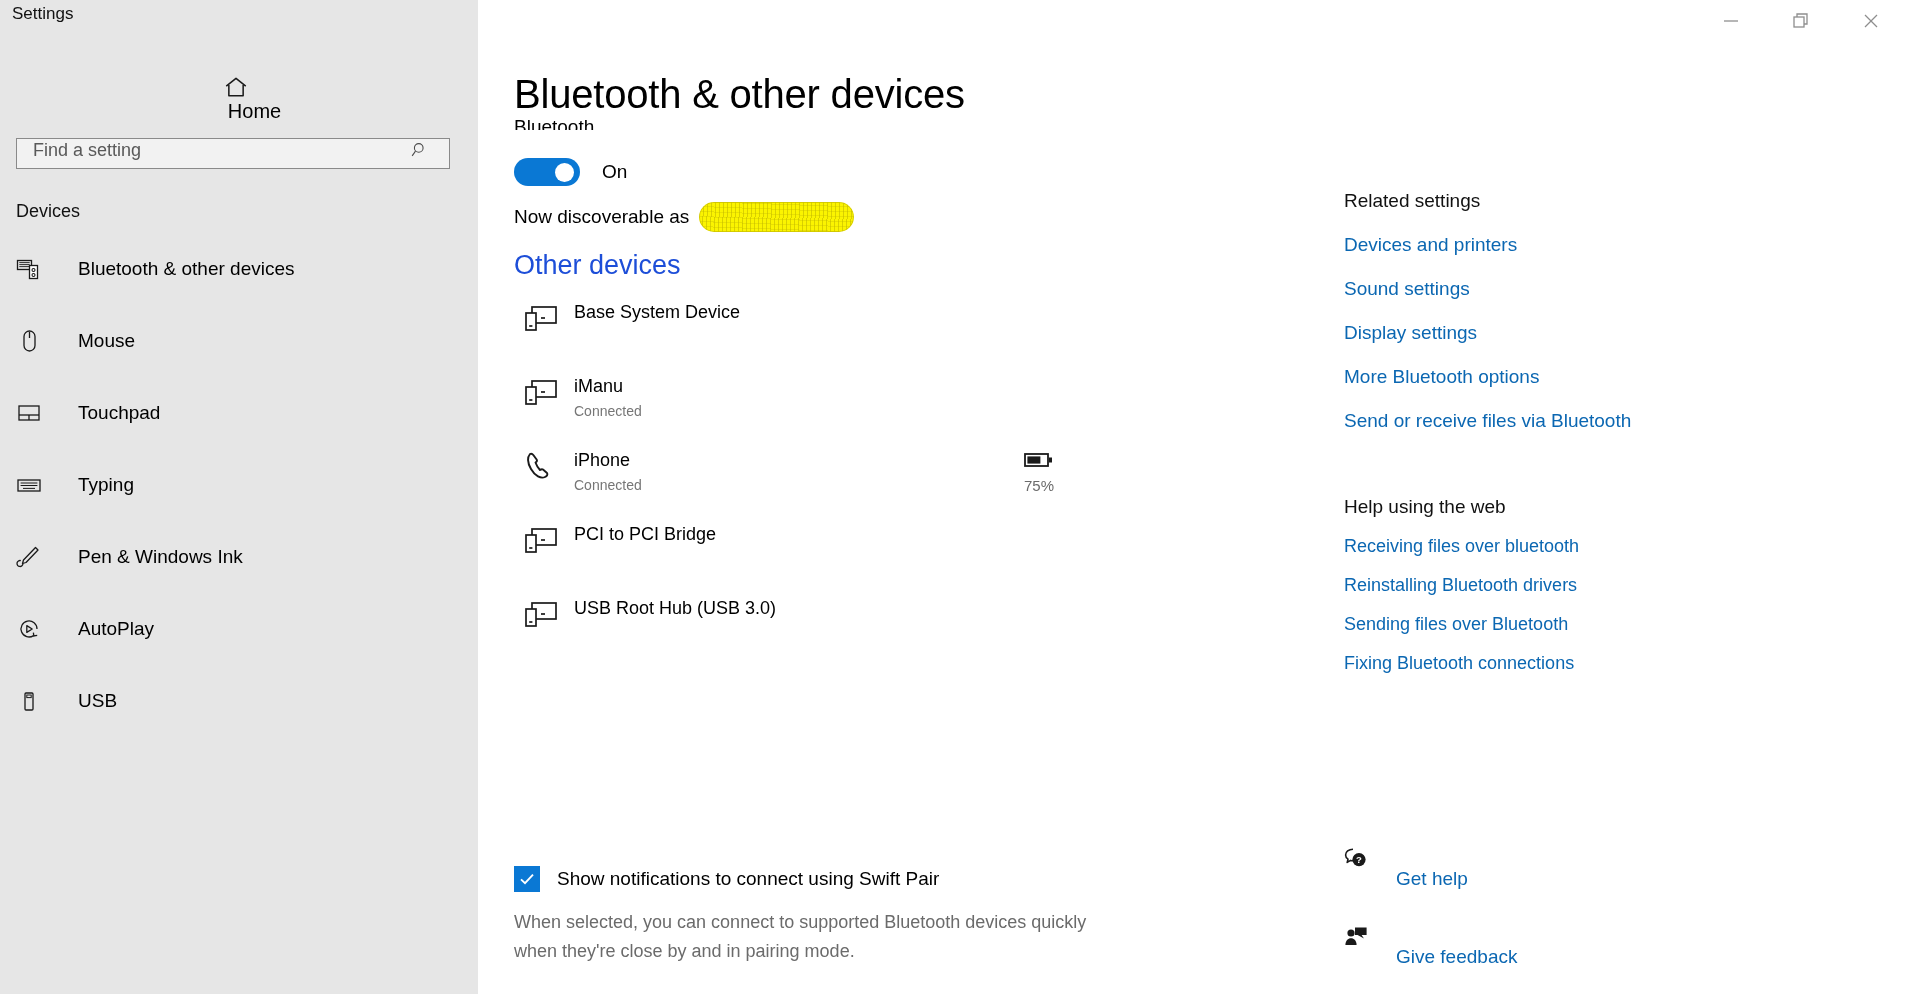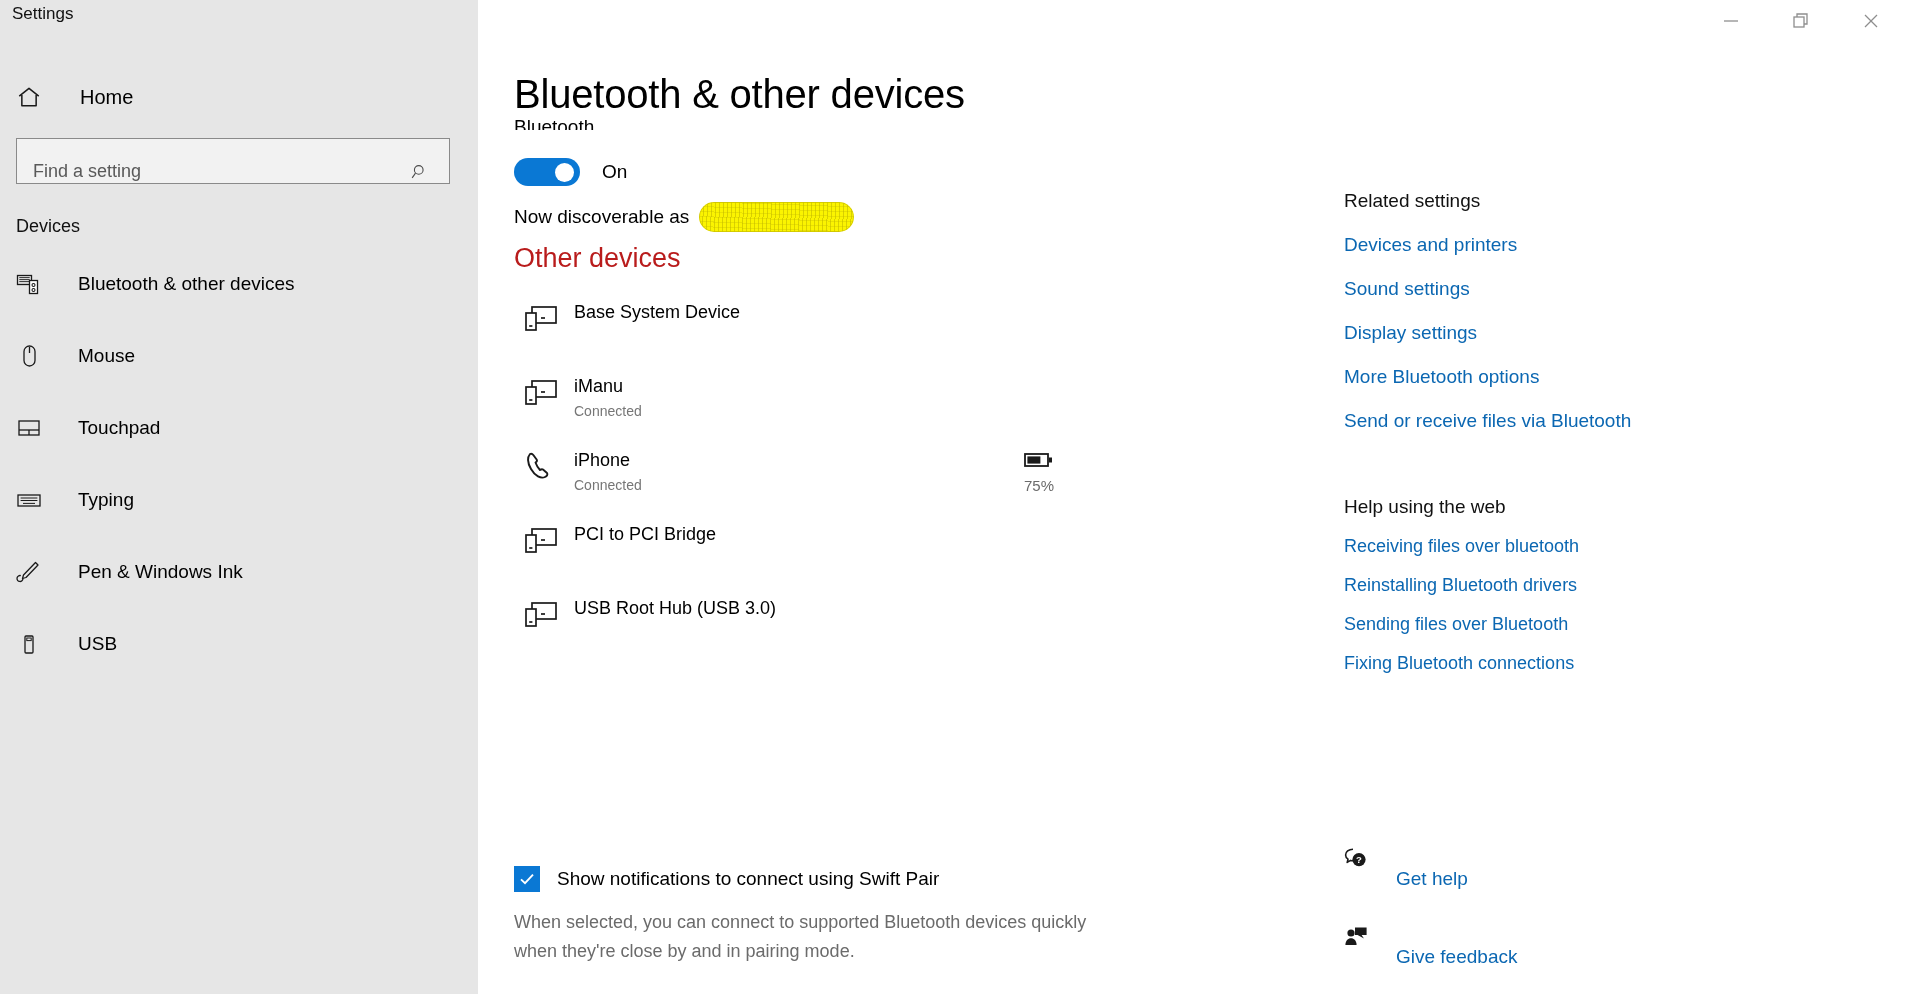--- a/index.html
+++ b/index.html
@@ -56,33 +56,34 @@
     height: 994px;
     background: #e6e6e6;
     position: relative;
     padding-top: 0;
   }
   .home-row {
     display: flex;
     align-items: center;
     height: 46px;
     margin-top: 74px;
-    padding-left: 16px;
-    cursor: default;
+    padding-left: 7px;
+    cursor: default;
+    flex-direction: column;
   }
   .home-row .ic { width: 40px; display:flex; align-items:center; justify-content:flex-start; }
   .home-row .lbl { font-size: 20px; margin-left: 24px; color:#000; }
 
   .search-wrap {
     margin: 18px 28px 0 16px;
-    height: 46px;
+    height: 31px;
     background: #f2f2f2;
     border: 1px solid #8a8a8a;
     display: flex;
-    align-items: flex-end;
+    align-items: flex-start;
     padding: 0 18px 0 14px;
   }
   .search-wrap input {
     flex: 1;
     border: none;
     outline: none;
     background: transparent;
     font-family: "Liberation Sans", sans-serif;
     font-size: 18px;
     color: #000;
@@ -176,24 +177,24 @@
     border-radius: 15px;
     background:
       repeating-linear-gradient(92deg, rgba(190,180,0,.55) 0 1px, rgba(255,240,0,0) 1px 4px),
       repeating-linear-gradient(2deg, rgba(200,190,0,.35) 0 1px, rgba(255,240,0,0) 1px 5px),
       #fbf400;
     box-shadow: inset 0 0 0 1px rgba(205,195,0,.8);
   }
 
   .section-head {
     position: absolute;
-    left: 36px; top: 243px;
+    left: 36px; top: 250px;
     font-size: 27px;
     font-weight: 300;
-    color: #b91c1c;
+    color: #1d4ed8;
   }
 
   .device-list {
     position: absolute;
     left: 36px; top: 298px;
     width: 1000px;
   }
   .device-row {
     position: relative;
     display: flex;
@@ -382,20 +383,30 @@
       <div class="nav-item">
         <span class="ic">
           <svg width="26" height="26" viewBox="0 0 26 26">
             <path d="M19.5 3.5 L22 6 L10 18.5 L6.5 19.5 L7.5 16 Z" fill="none" stroke="#1a1a1a" stroke-width="1.3" stroke-linejoin="round"></path>
             <path d="M7 19.6 a3 3 0 1 1 -2.2 -3" fill="none" stroke="#1a1a1a" stroke-width="1.3"></path>
           </svg>
         </span>
         <span class="lbl">Pen &amp; Windows Ink</span>
       </div>
 
+      <div class="nav-item">
+        <span class="ic">
+          <svg width="26" height="26" viewBox="0 0 26 26">
+            <path d="M21 13 A8 8 0 1 0 17.5 19.6" fill="none" stroke="#1a1a1a" stroke-width="1.3"></path>
+            <polyline points="17.4,16.6 17.8,20 21.2,19.4" fill="none" stroke="#1a1a1a" stroke-width="1.3"></polyline>
+            <polygon points="10.8,9.6 16.2,13 10.8,16.4" fill="none" stroke="#1a1a1a" stroke-width="1.3" stroke-linejoin="round"></polygon>
+          </svg>
+        </span>
+        <span class="lbl">AutoPlay</span>
+      </div>
 
       <div class="nav-item">
         <span class="ic">
           <svg width="26" height="26" viewBox="0 0 26 26">
             <rect x="9" y="5" width="8" height="17" rx="1" fill="none" stroke="#1a1a1a" stroke-width="1.3"></rect>
             <rect x="10.8" y="7" width="4.4" height="2.6" fill="none" stroke="#1a1a1a" stroke-width="1"></rect>
           </svg>
         </span>
         <span class="lbl">USB</span>
       </div>

